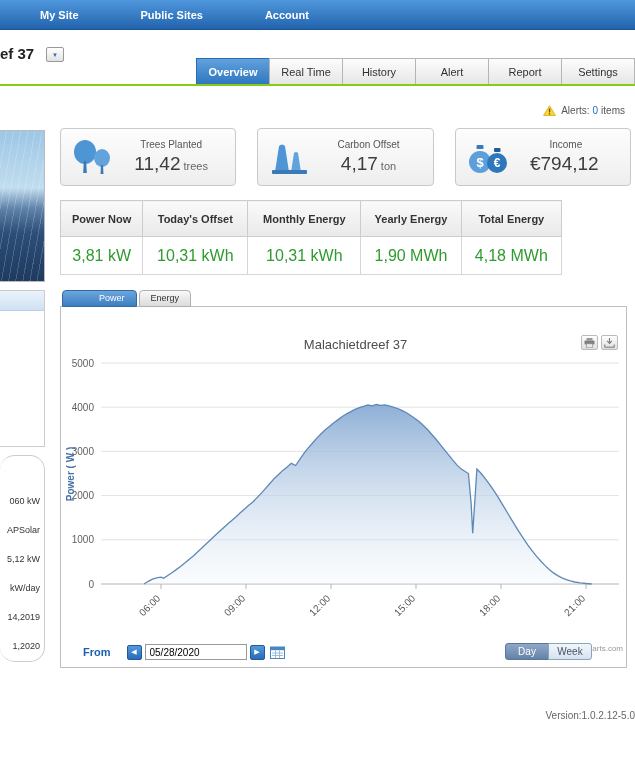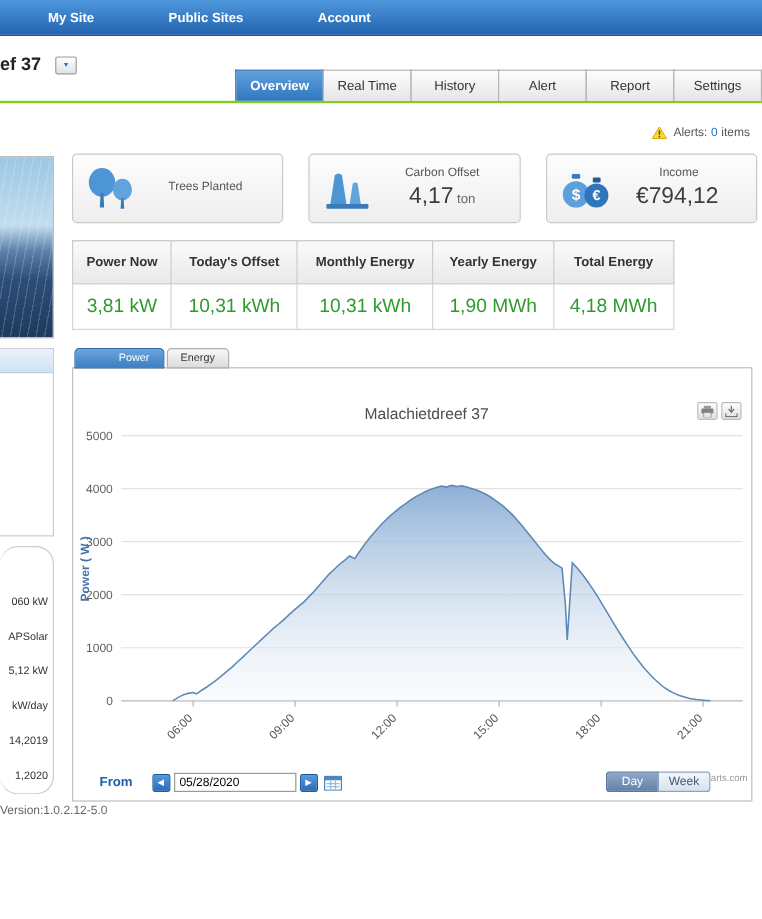--- a/index.html
+++ b/index.html
@@ -132,21 +132,21 @@
   }
   .left-panel {
     position:absolute; left:0; width:45px; background:#fff;
     border:1px solid #ccc; border-left:none;
   }
   .left-panel-a { top:290px; height:157px; }
   .lp-header { height:20px; background:linear-gradient(#eaf3fb,#cfe2f2); border-bottom:1px solid #b9cfe4; }
   .left-panel-b { top:455px; height:207px; padding-top:40px;border-radius:15px; }
   .fragment { font-size:9px; color:#333; text-align:right; padding-right:4px; height:29px; }
 
-  .footer { position:absolute; top:670px; left:0; width:100%; text-align:left; font-size:10px; color:#666; }
+  .footer { position:absolute; top:710px; left:0; width:100%; text-align:right; font-size:10px; color:#666; }
 </style>
 </head>
 <body>
 
 <div class="topbar">
   <span class="nav-item">My Site</span>
   <span class="nav-item">Public Sites</span>
   <span class="nav-item">Account</span>
 </div>
 
@@ -183,20 +183,21 @@
     <span class="card-icon">
       <svg width="42" height="36" viewBox="0 0 42 36">
           <ellipse cx="14" cy="13" rx="11" ry="12" fill="#4e95d5"></ellipse>
           <path d="M12.8 22 h2.4 l0.6 12 h-3.6 z" fill="#3a7ab8"></path>
           <ellipse cx="31" cy="19" rx="8" ry="9" fill="#63a3dc"></ellipse>
           <path d="M30 26 h2 l0.5 9 h-3 z" fill="#3a7ab8"></path>
         </svg>
     </span>
     <span class="card-text">
       <div class="card-label">Trees Planted</div>
+      <div><span class="card-value">11,42</span><span class="card-unit">trees</span></div>
     </span>
   </div>
   <div class="card">
     <span class="card-icon">
       <svg width="40" height="36" viewBox="0 0 40 36">
           <path d="M6 33 L10 7 Q13 4 16 7 L20 33 Z" fill="#4e95d5"></path>
           <path d="M22 33 L25 14 Q27 12 29 14 L32 33 Z" fill="#63a3dc"></path>
           <rect x="3" y="31" width="35" height="4" rx="1" fill="#3a7ab8"></rect>
         </svg>
     </span>

